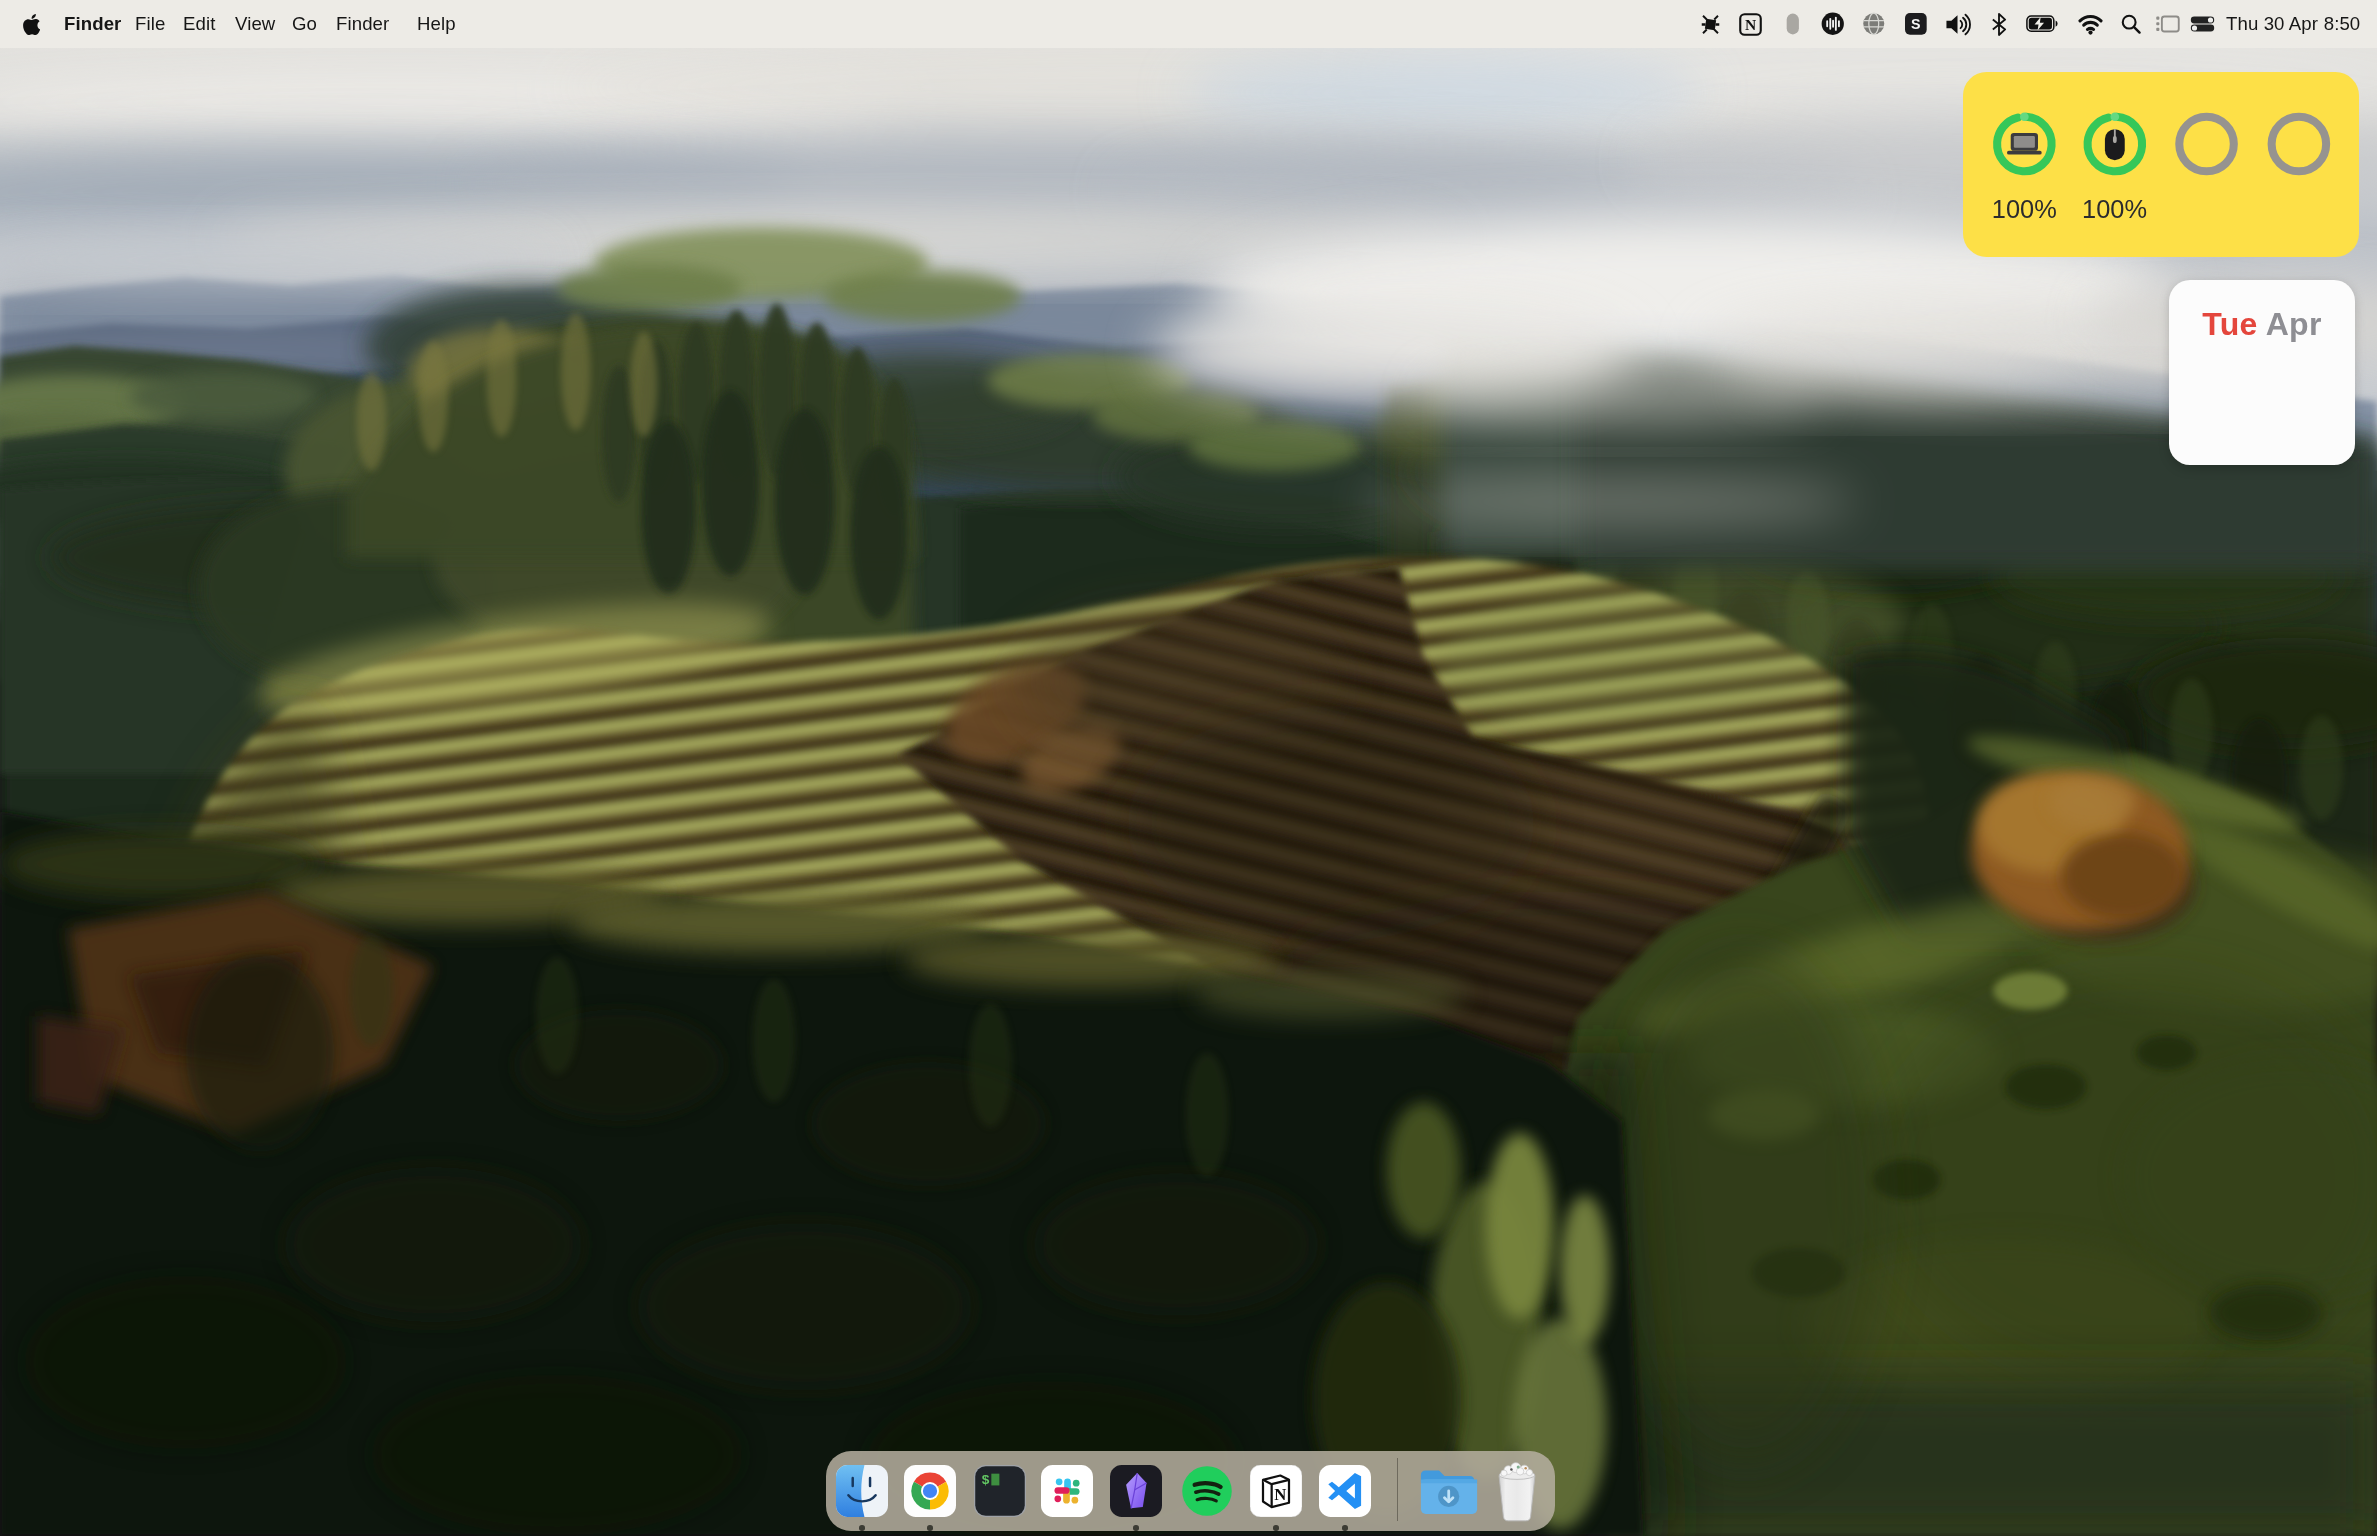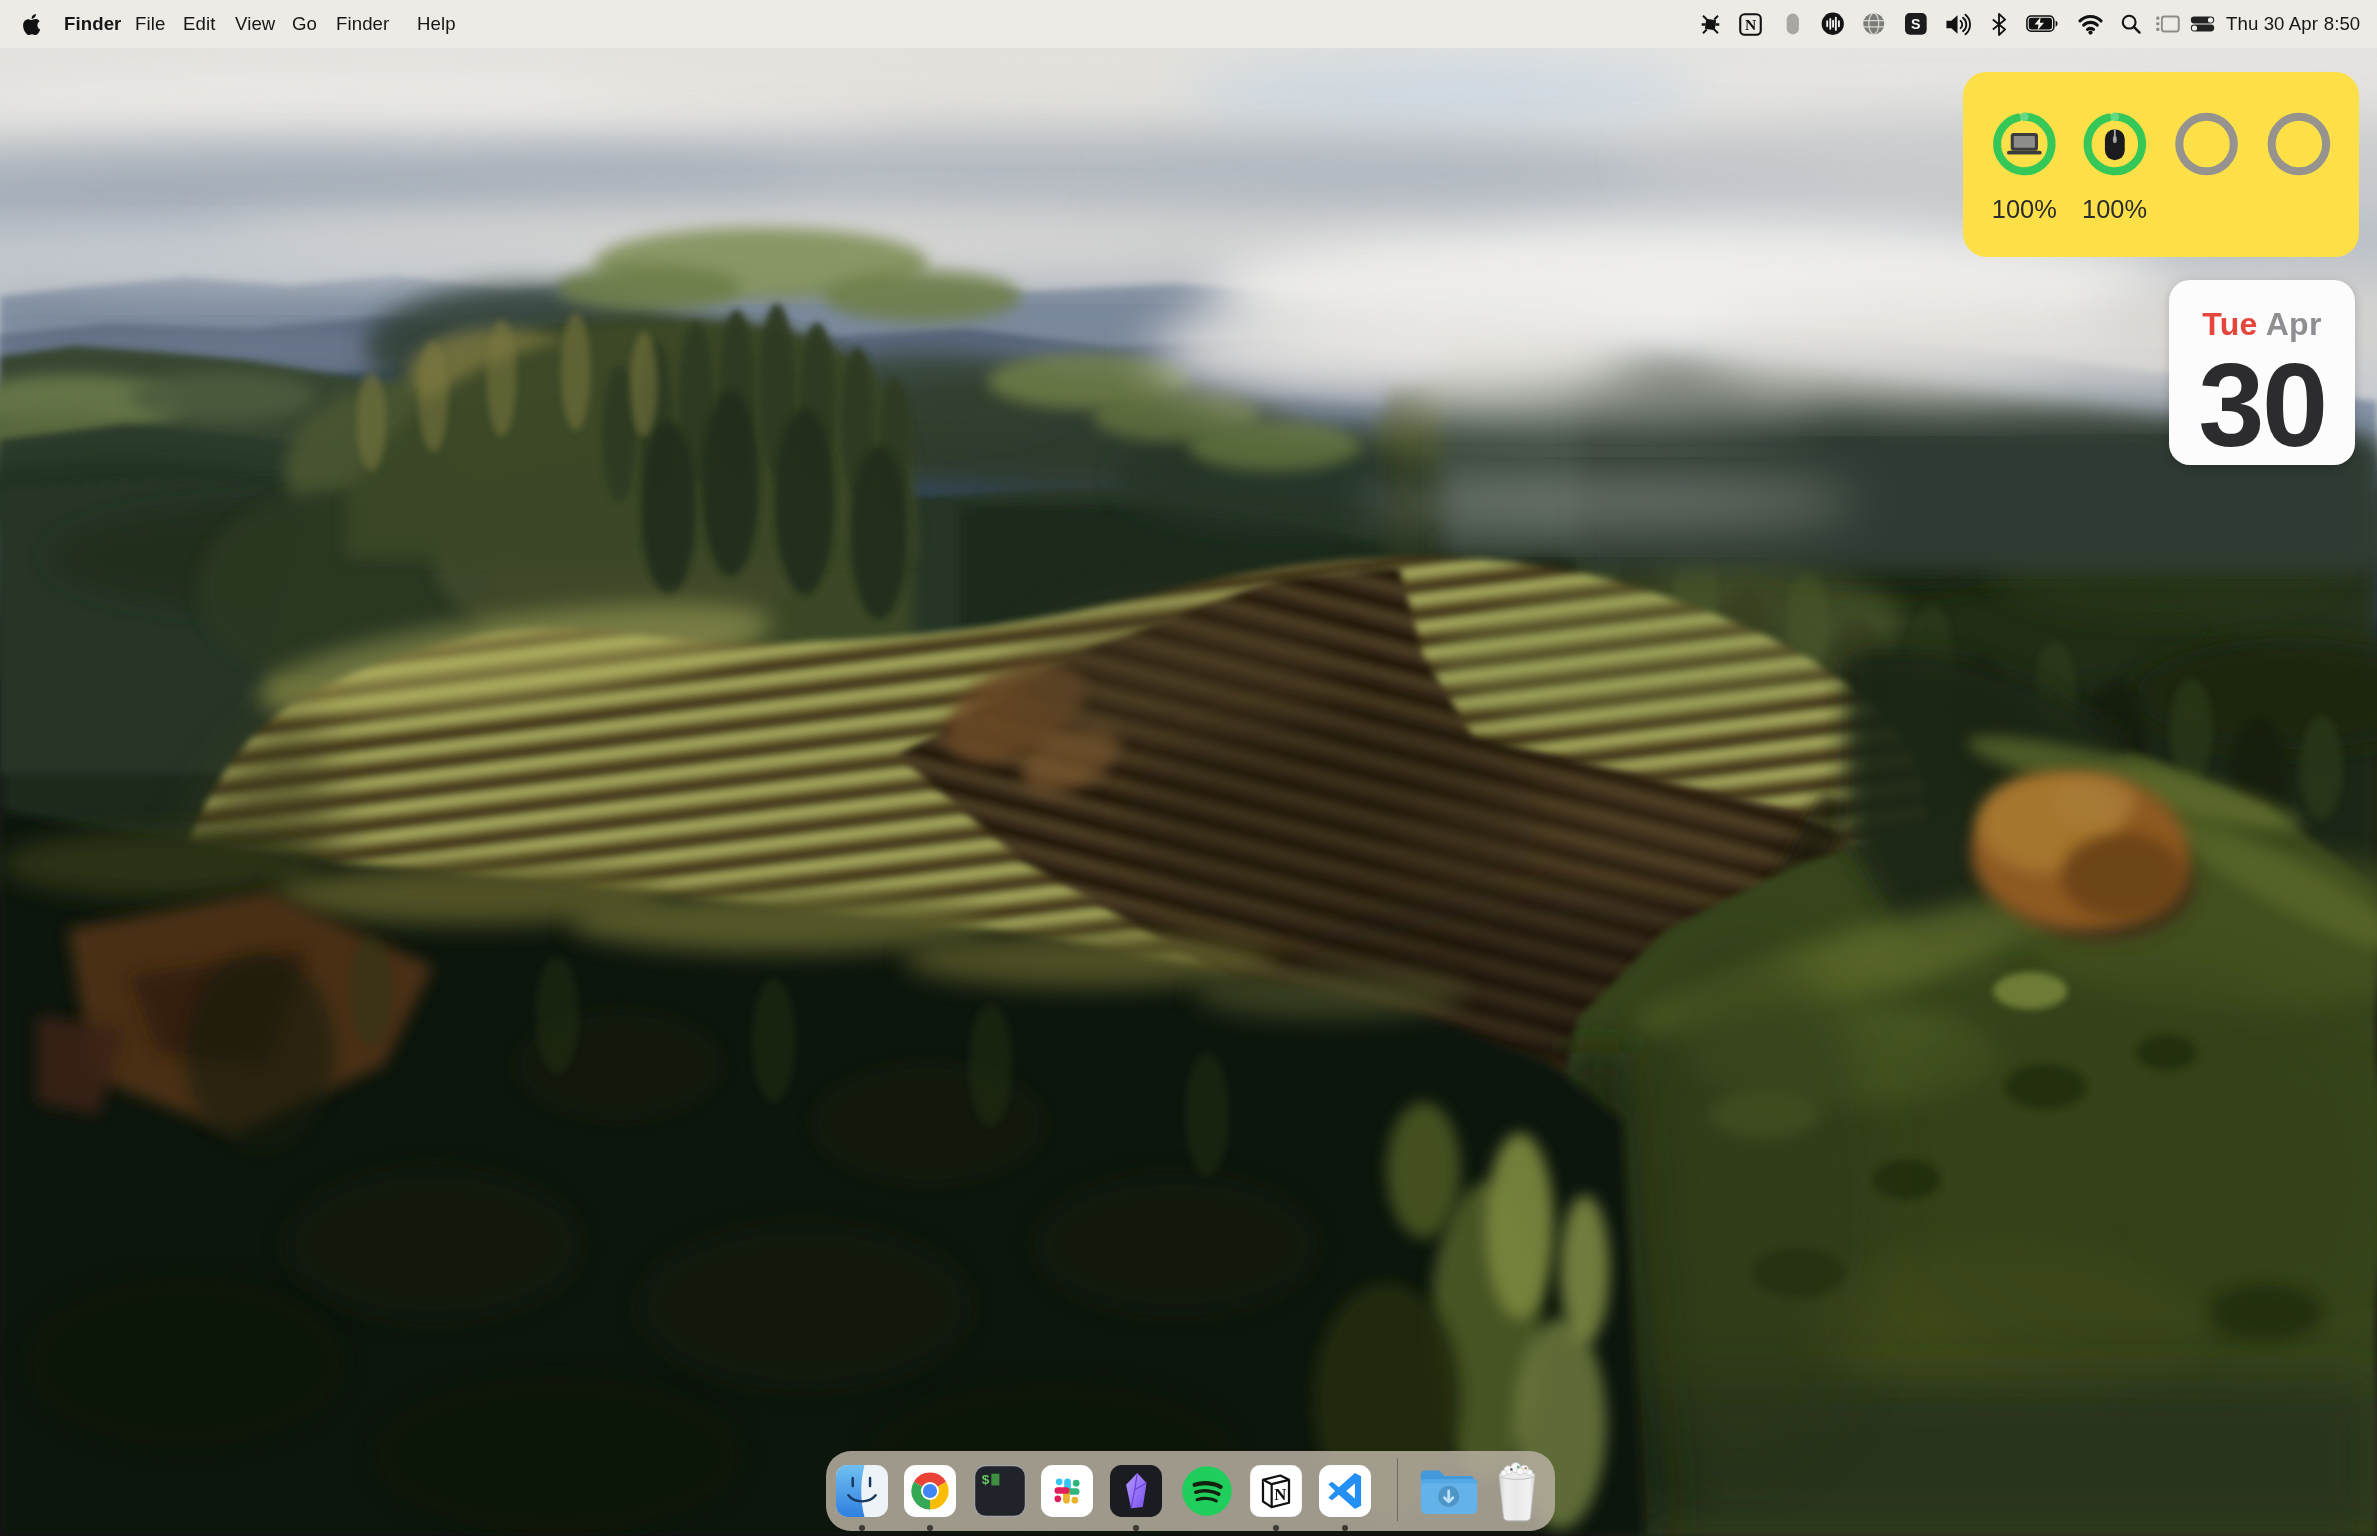--- a/index.html
+++ b/index.html
@@ -445,21 +445,20 @@
    <rect x="229" y="92" width="32" height="50" rx="16" fill="#1b1b1d"></rect>
    <path d="M245 92 v22" stroke="#a9a7a4" stroke-width="3"></path>
           <rect x="242" y="103" width="6" height="11" rx="3" fill="#a9a7a4"></rect>
   </g>
  </svg>
  <div class="pct" style="left:11.8px;">100%</div>
  <div class="pct" style="left:102px;">100%</div>
 </div>
 <div id="cal">
   <div class="dow"><span class="tue">Tue</span> <span class="apr">Apr</span></div>
-  <div class="num">30</div>
 </div>
 <div id="dock">
       <div id="dsep"></div>
 <svg class="dicon" style="left:10px" viewBox="0 0 84 84">
         <defs>
           <linearGradient id="fb" x1="0" y1="0" x2="0" y2="1">
             <stop offset="0" stop-color="#70c0f2"></stop>
             <stop offset="1" stop-color="#2f7fe0"></stop>
           </linearGradient>
         </defs>

